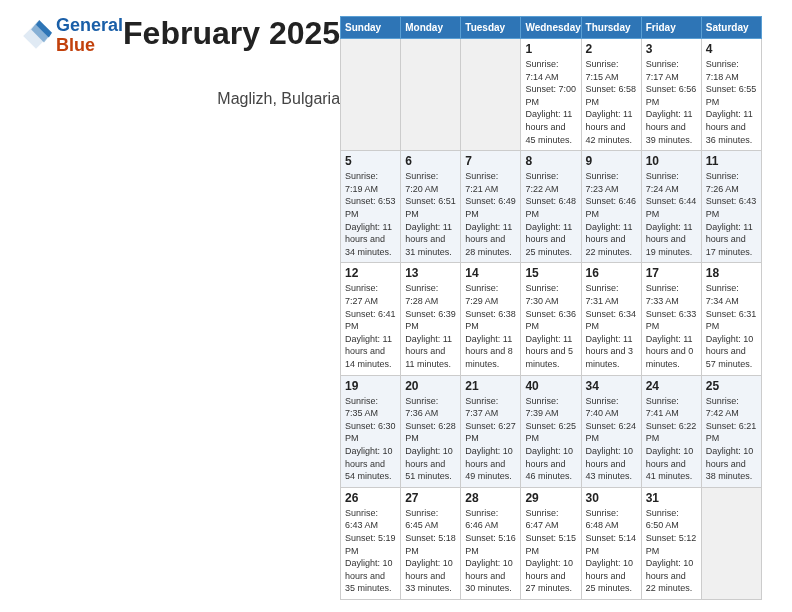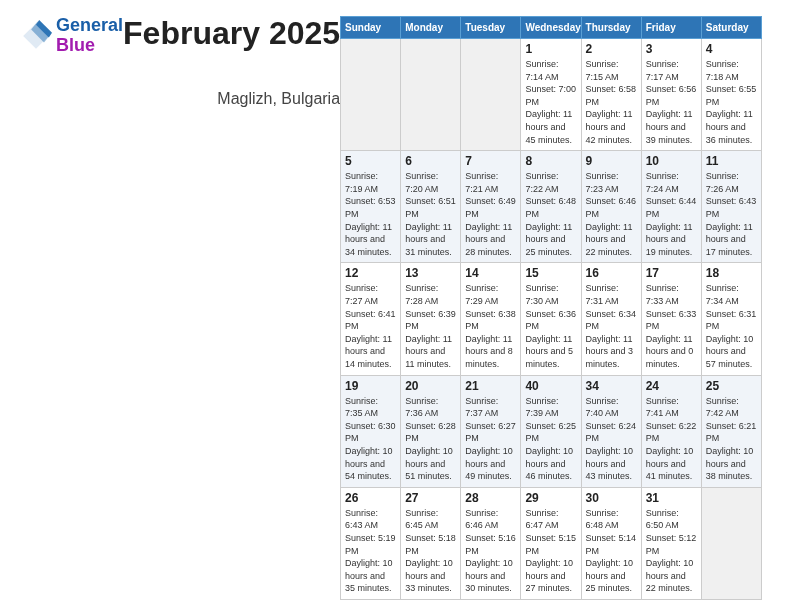--- a/index.html
+++ b/index.html
@@ -27,21 +27,21 @@
       display: flex;
       align-items: center;
       gap: 4px;
     }
     .logo-text {
       font-size: 18px;
       font-weight: bold;
       line-height: 1.1;
     }
     .logo-text span { color: #1a5fa8; }
-    .logo-text .blue { color: #a21caf; }
+    .logo-text .blue { color: #c2410c; }
     .logo-icon {
       width: 32px;
       height: 32px;
     }
     .title-block {
       text-align: right;
     }
     .month-title {
       font-size: 32px;
       font-weight: bold;

